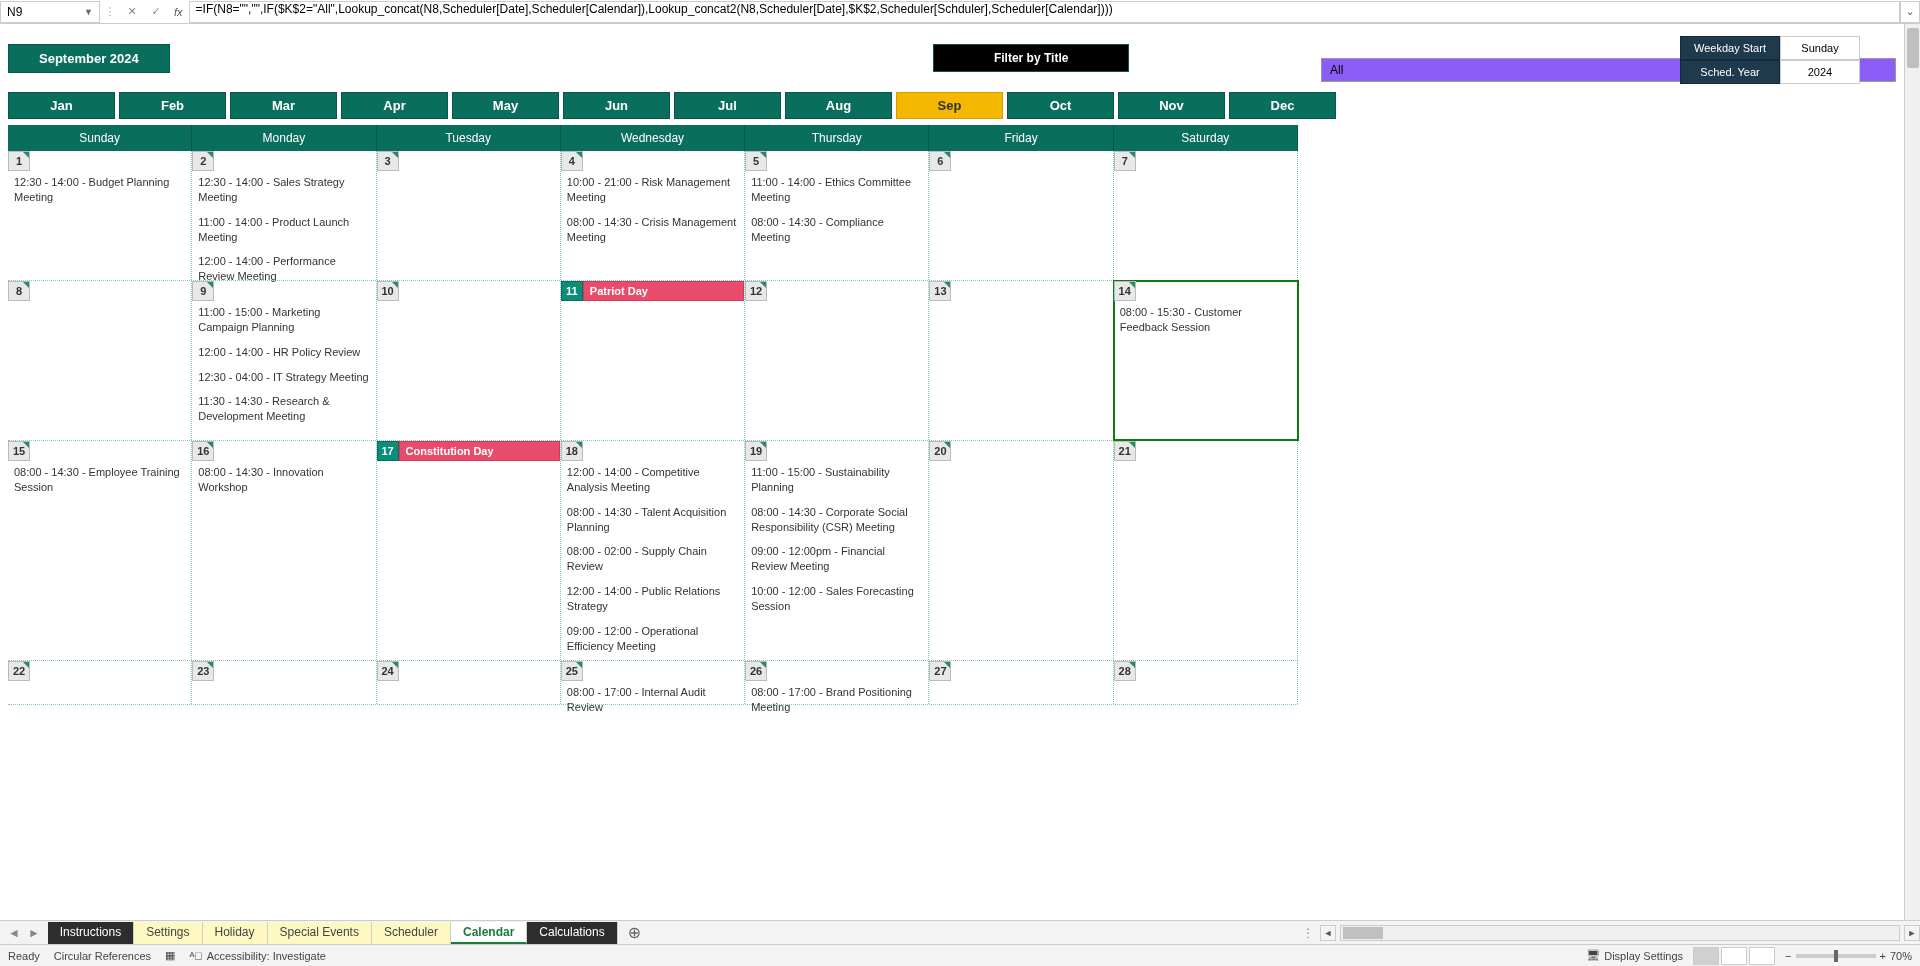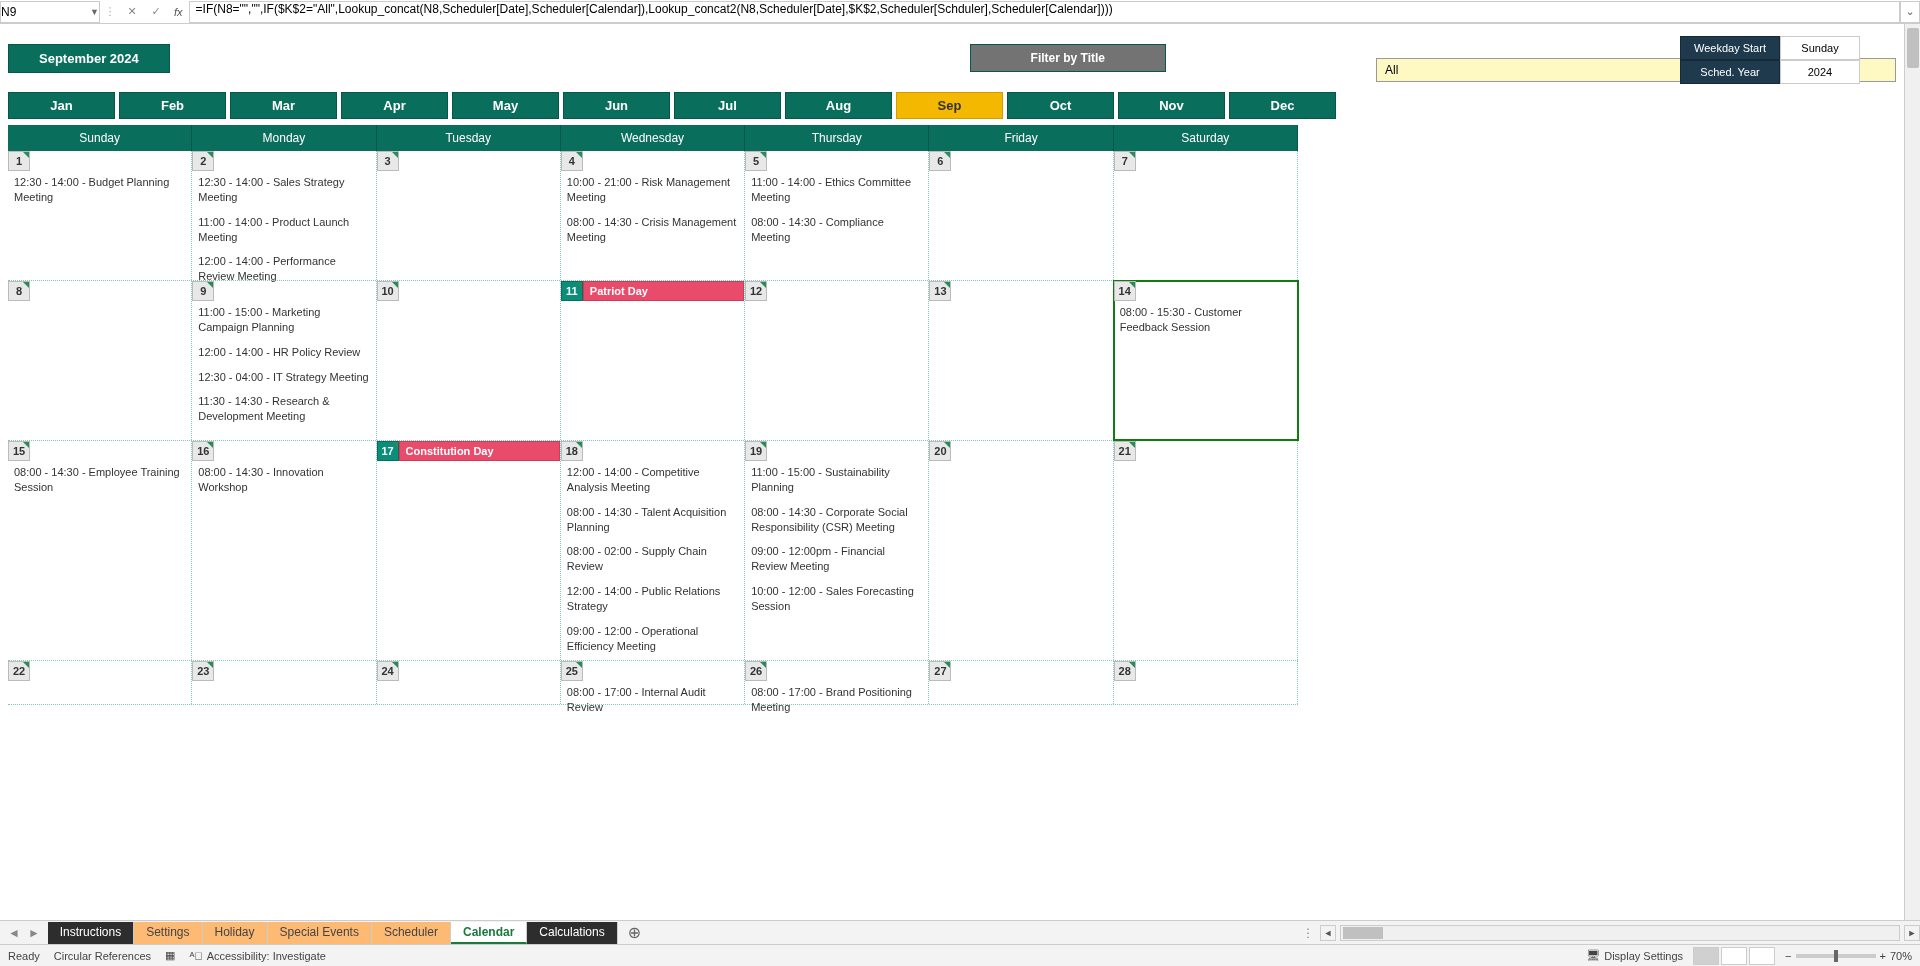--- a/index.html
+++ b/index.html
@@ -1,37 +1,37 @@
 <!DOCTYPE html>
 <html><head>
 <meta charset="utf-8">
 <style>
 * { margin: 0; padding: 0; box-sizing: border-box; font-family: 'Segoe UI', Tahoma, sans-serif; }
 body { background: #fff; font-size: 11px; overflow: hidden; }
 
 
 .formula-bar { display: flex; align-items: center; border-bottom: 1px solid #ccc; height: 24px; background: #fff; }
-.name-box { width: 100px; height: 22px; border: 1px solid #ccc; padding: 0 0; display: flex; align-items: center; justify-content: space-between; font-size: 12px; }
+.name-box { width: 100px; height: 22px; border: 1px solid #ccc; padding: 0 6px; display: flex; align-items: center; justify-content: space-between; font-size: 12px; }
 .name-box .dd { color: #666; font-size: 9px; }
 .fb-sep { width: 20px; text-align: center; color: #aaa; }
 .fb-btn { width: 24px; text-align: center; color: #888; cursor: pointer; }
 .fx-label { font-style: italic; padding: 0 6px; color: #555; }
 .formula-input { flex: 1; border: 1px solid #ccc; height: 22px; padding: 0 6px; font-size: 12px; }
 .fb-expand { width: 20px; text-align: center; color: #666; border: 1px solid #ccc; height: 22px; display: flex; align-items: center; justify-content: center; }
 
 .main-area { display: flex; height: calc(100vh - 24px - 24px - 22px); position: relative; }
 .sheet-content { flex: 1; overflow: hidden; padding: 10px 8px 0 8px; position: relative; }
 .scroll-edge { width: 16px; background: #f0f0f0; border-left: 1px solid #ccc; position: relative; }
 .scroll-thumb-v { position: absolute; top: 4px; left: 2px; width: 12px; height: 40px; background: #c0c0c0; border-radius: 2px; }
 
 
 .top-controls { display: flex; align-items: center; gap: 8px; margin-bottom: 10px; justify-content: space-between; }
 .month-label-btn { background: #0a6e5c; color: #fff; font-weight: bold; padding: 6px 30px; font-size: 13px; border: 1px solid #08574a; }
-.filter-label { background: #737373; color: #fff; font-weight: bold; padding: 6px 60px; font-size: 12px; border: 1px solid #08574a; }
-.filter-value { border: 1px solid #999; padding: 4px 8px; width: 520px; background: #fef9c3; font-size: 12px; margin-top: 24px; }
+.filter-label { background: #000000; color: #fff; font-weight: bold; padding: 6px 60px; font-size: 12px; border: 1px solid #08574a; }
+.filter-value { border: 1px solid #999; padding: 4px 8px; width: 575px; background: #8b5cf6; font-size: 12px; margin-top: 24px; }
 .side-settings { position: absolute; right: 28px; top: 12px; width: 196px; }
 .side-row { display: flex; }
 .side-label { background: #1f3a4d; color: #fff; font-size: 11px; padding: 5px 6px; width: 100px; text-align: center; border: 1px solid #152a38; }
 .side-value { background: #fff; border: 1px solid #ccc; width: 80px; text-align: center; padding: 5px 0; font-size: 11px; }
 
 
 .month-buttons { display: flex; gap: 4px; margin-bottom: 6px; }
 .month-btn { flex: 1; background: #0a6e5c; color: #fff; text-align: center; padding: 5px 0; font-size: 13px; font-weight: 600; border: 1px solid #075649; cursor: pointer; max-width: 107px; }
 .month-btn.active { background: #f5b800; color: #333; border-color: #d19e00; }
 
@@ -47,21 +47,21 @@
 .day-num { width: 22px; background: #e8e8e8; border: 1px solid #bbb; text-align: center; font-size: 11px; font-weight: bold; color: #333; line-height: 18px; position: relative; }
 .day-num::after { content: ''; position: absolute; top: 0; right: 0; width: 0; height: 0; border-top: 6px solid #2a8a5c; border-left: 6px solid transparent; }
 .day-holiday { flex: 1; background: #e94b6a; color: #fff; font-size: 11px; font-weight: bold; padding: 2px 6px; border: 1px solid #d13a58; line-height: 15px; }
 .day-events { flex: 1; padding: 4px 6px; font-size: 11px; color: #333; line-height: 1.35; }
 .event-item { margin-bottom: 10px; }
 
 
 .tab-bar { display: flex; align-items: center; height: 24px; background: #f3f3f3; border-top: 1px solid #ccc; font-size: 12px; }
 .tab-nav { display: flex; padding: 0 6px; gap: 4px; color: #888; }
 .tab-nav span { cursor: pointer; padding: 0 2px; }
-.tab { padding: 3px 12px; border-right: 1px solid #ccc; cursor: pointer; color: #444; background: #fdba74; }
+.tab { padding: 3px 12px; border-right: 1px solid #ccc; cursor: pointer; color: #444; background: #fef9c3; }
 .tab.dark { background: #2d2d2d; color: #fff; }
 .tab.active { background: #fff; color: #1a7a3e; font-weight: bold; border-bottom: 2px solid #1a7a3e; }
 .tab-add { padding: 0 10px; color: #666; cursor: pointer; font-size: 16px; }
 .hscroll { width: 560px; height: 16px; background: #f0f0f0; border: 1px solid #ccc; position: relative; margin: 0 4px; }
 .hscroll-thumb { position: absolute; left: 2px; top: 1px; width: 40px; height: 12px; background: #c0c0c0; }
 .hs-btn { width: 16px; height: 16px; border: 1px solid #ccc; text-align: center; font-size: 9px; line-height: 14px; color: #555; }
 
 
 .status-bar { display: flex; align-items: center; height: 22px; background: #f3f3f3; border-top: 1px solid #ccc; font-size: 11px; padding: 0 8px; color: #444; gap: 14px; }
 .status-right { margin-left: auto; display: flex; align-items: center; gap: 10px; }

